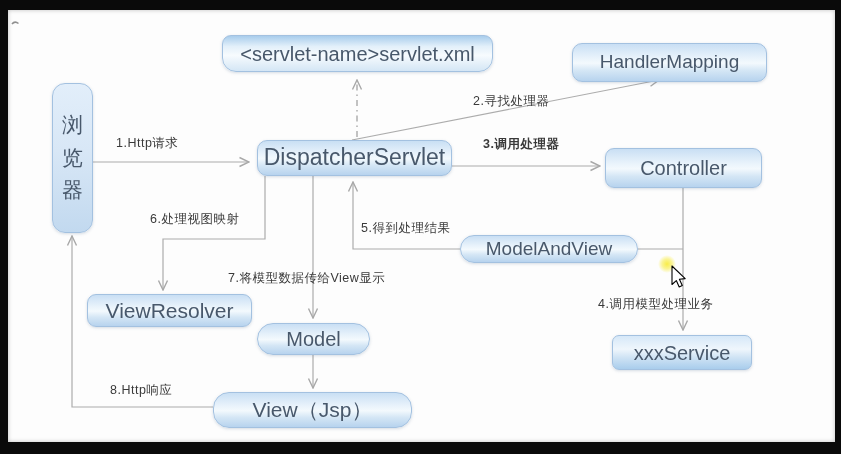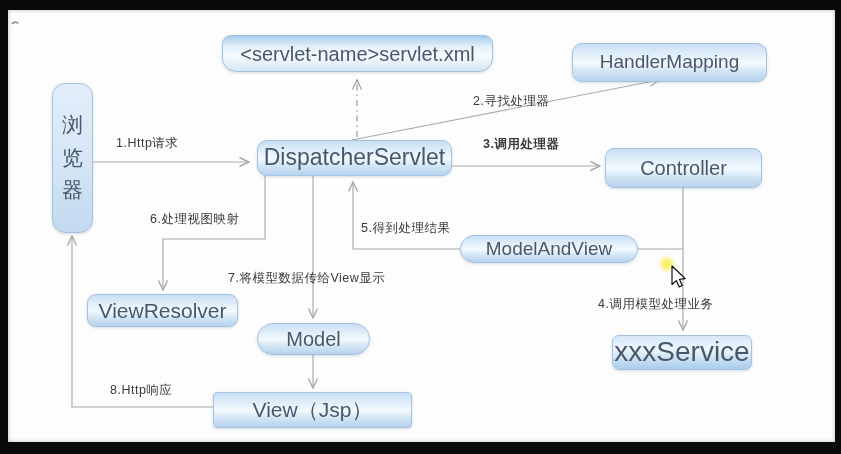--- a/index.html
+++ b/index.html
@@ -23,24 +23,24 @@
   .node span{display:block;}
   .n-browser{left:52px;top:83px;width:41px;height:150px;border-radius:13px;font-size:21px;
     background:linear-gradient(180deg,#e2eefa 0%,#d8e7f6 45%,#c2d9ef 100%);}
   .n-browser span{white-space:pre-line;line-height:1.55;}
   .n-servletxml{left:222px;top:35px;width:271px;height:37px;border-radius:9px 9px 14px 14px;font-size:20px;
     background:linear-gradient(180deg,#a9cdec 0%,#e3f0fa 30%,#f7fbfe 55%,#d4e6f5 100%);}
   .n-handlermapping{left:572px;top:43px;width:195px;height:39px;border-radius:10px;font-size:19px;}
   .n-dispatcher{left:257px;top:140px;width:195px;height:36px;border-radius:10px;font-size:23px;}
   .n-controller{left:605px;top:148px;width:157px;height:40px;border-radius:9px;font-size:20px;}
   .n-mav{left:460px;top:235px;width:178px;height:28px;border-radius:999px;font-size:19px;}
-  .n-viewresolver{left:87px;top:294px;width:151px;height:33px;border-radius:9px;font-size:21px;}
+  .n-viewresolver{left:87px;top:294px;width:165px;height:33px;border-radius:9px;font-size:21px;}
   .n-model{left:257px;top:323px;width:113px;height:32px;border-radius:999px;font-size:20px;}
-  .n-viewjsp{left:213px;top:392px;width:199px;height:36px;border-radius:4px;font-size:21px;}
-  .n-xxxservice{left:612px;top:335px;width:140px;height:35px;border-radius:7px;font-size:28px;
+  .n-viewjsp{left:213px;top:392px;width:199px;height:36px;border-radius:16px;font-size:21px;}
+  .n-xxxservice{left:612px;top:335px;width:140px;height:35px;border-radius:7px;font-size:20px;
     background:linear-gradient(180deg,#d6e8f8 0%,#eff6fc 40%,#cfe3f4 65%,#a9cdec 100%);}
   
   .elabel{position:absolute;font-size:12.5px;color:#3a3a3a;white-space:nowrap;letter-spacing:.5px;}
   .e1{left:116px;top:135px;}
   .e2{left:426px;top:93px;margin-left:47px;}
   .e3{left:483px;top:136px;font-weight:bold;}
   .e4{left:598px;top:296px;}
   .e5{left:361px;top:220px;}
   .e6{left:150px;top:211px;text-align:center;}
   .e7{left:228px;top:270px;text-align:center;}

